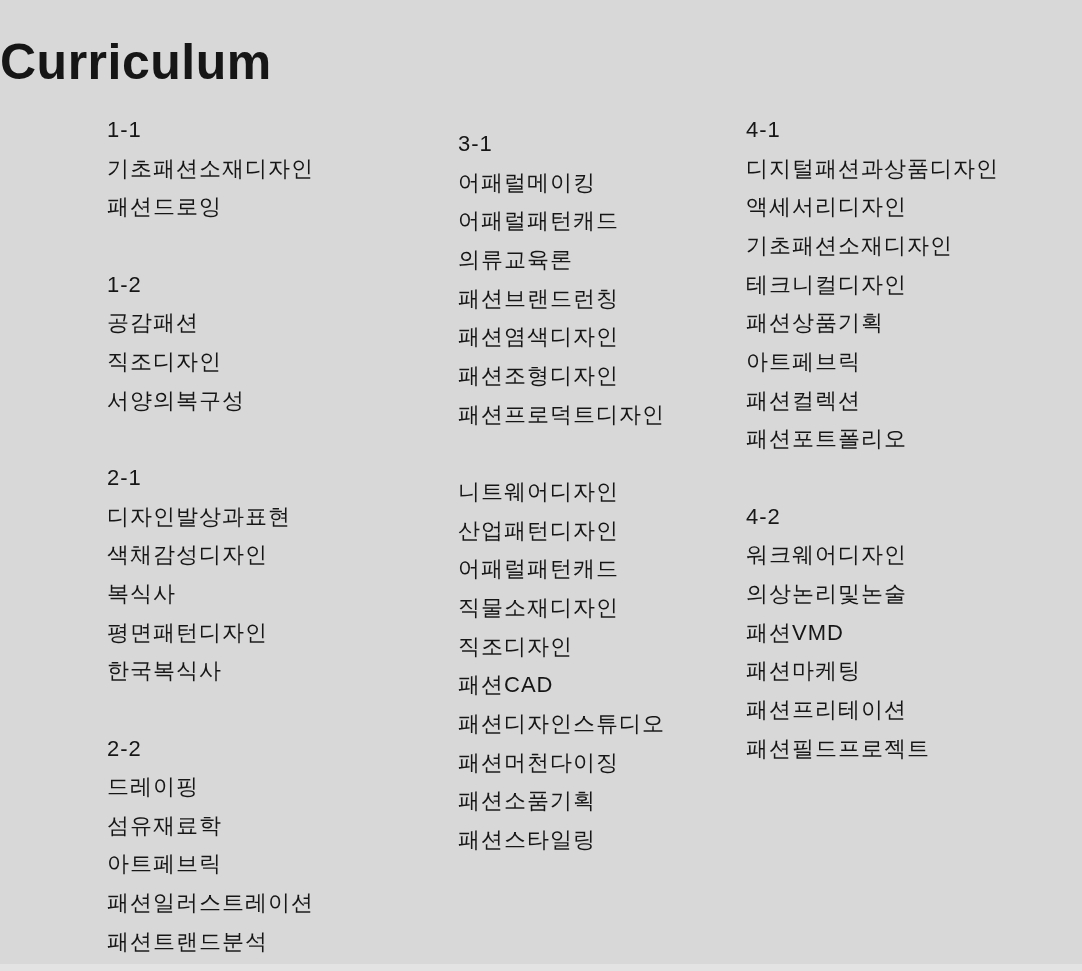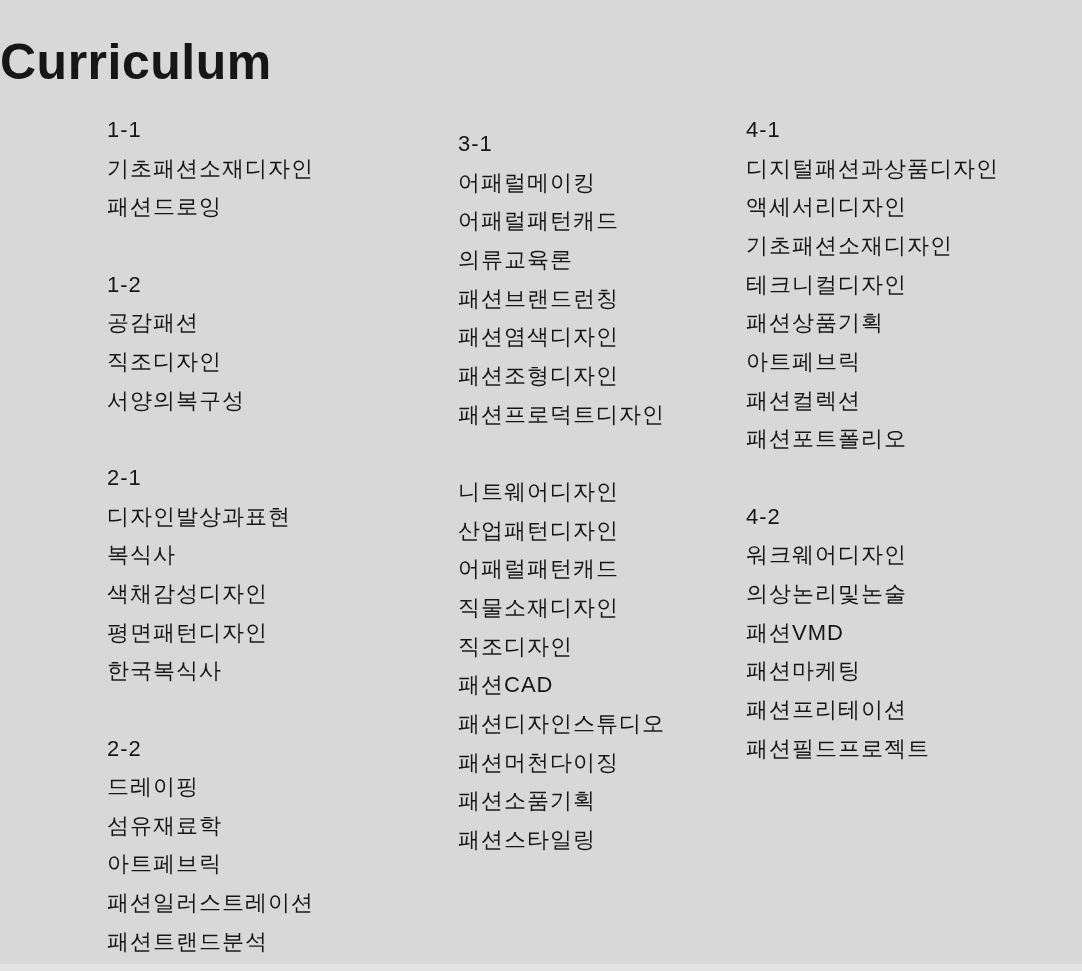--- a/index.html
+++ b/index.html
@@ -66,22 +66,22 @@
       </div>
       <div class="section">
         <div class="sec-label">1-2</div>
         <div class="course">공감패션</div>
         <div class="course">직조디자인</div>
         <div class="course">서양의복구성</div>
       </div>
       <div class="section">
         <div class="sec-label">2-1</div>
         <div class="course">디자인발상과표현</div>
+        <div class="course">색채감성디자인</div>
         <div class="course">복식사</div>
-        <div class="course">색채감성디자인</div>
         <div class="course">평면패턴디자인</div>
         <div class="course">한국복식사</div>
       </div>
       <div class="section">
         <div class="sec-label">2-2</div>
         <div class="course">드레이핑</div>
         <div class="course">섬유재료학</div>
         <div class="course">아트페브릭</div>
         <div class="course">패션일러스트레이션</div>
         <div class="course">패션트랜드분석</div>

